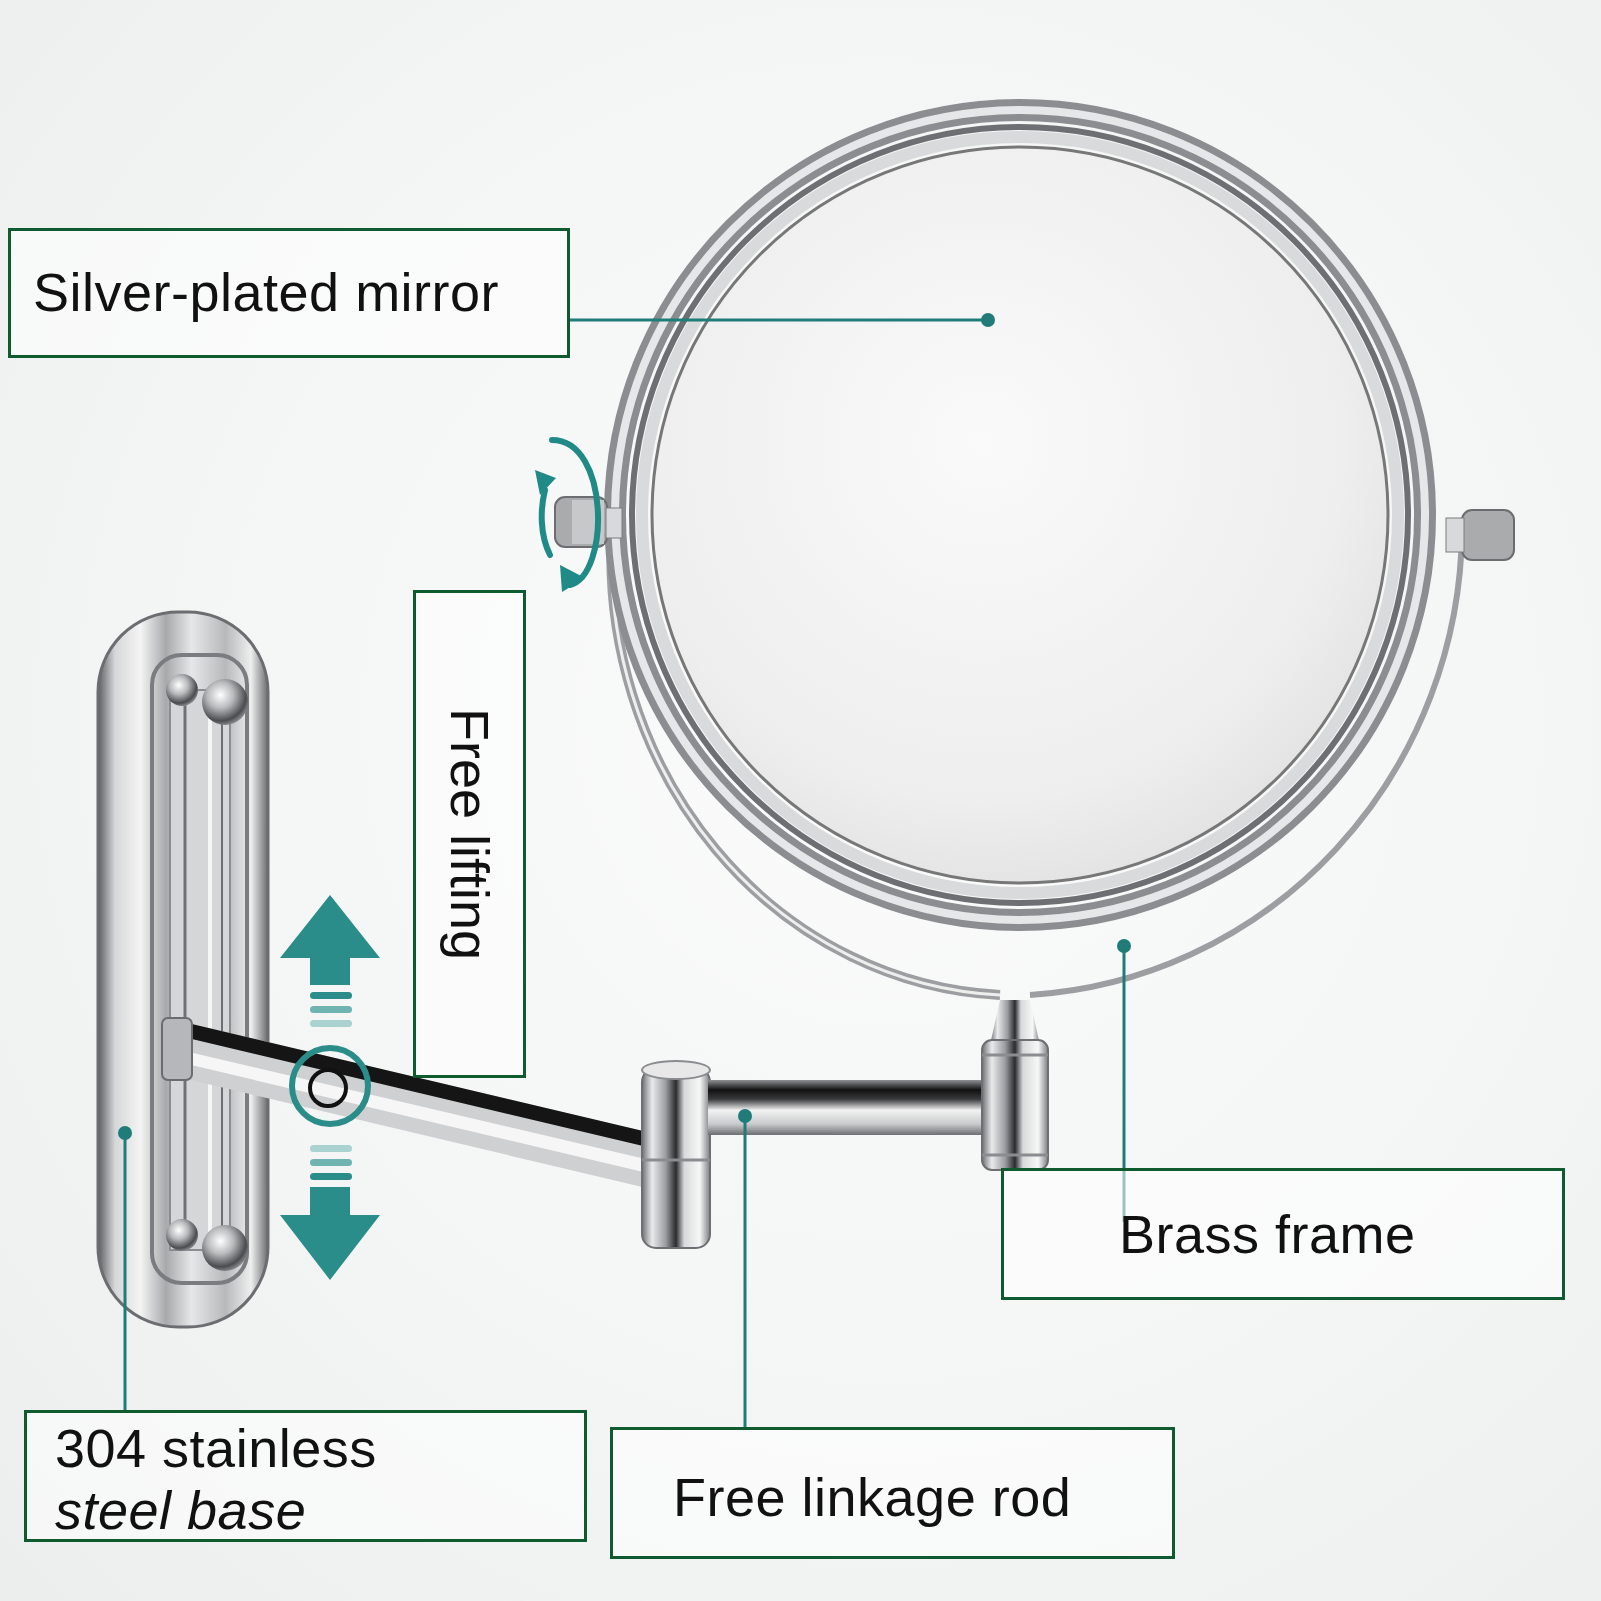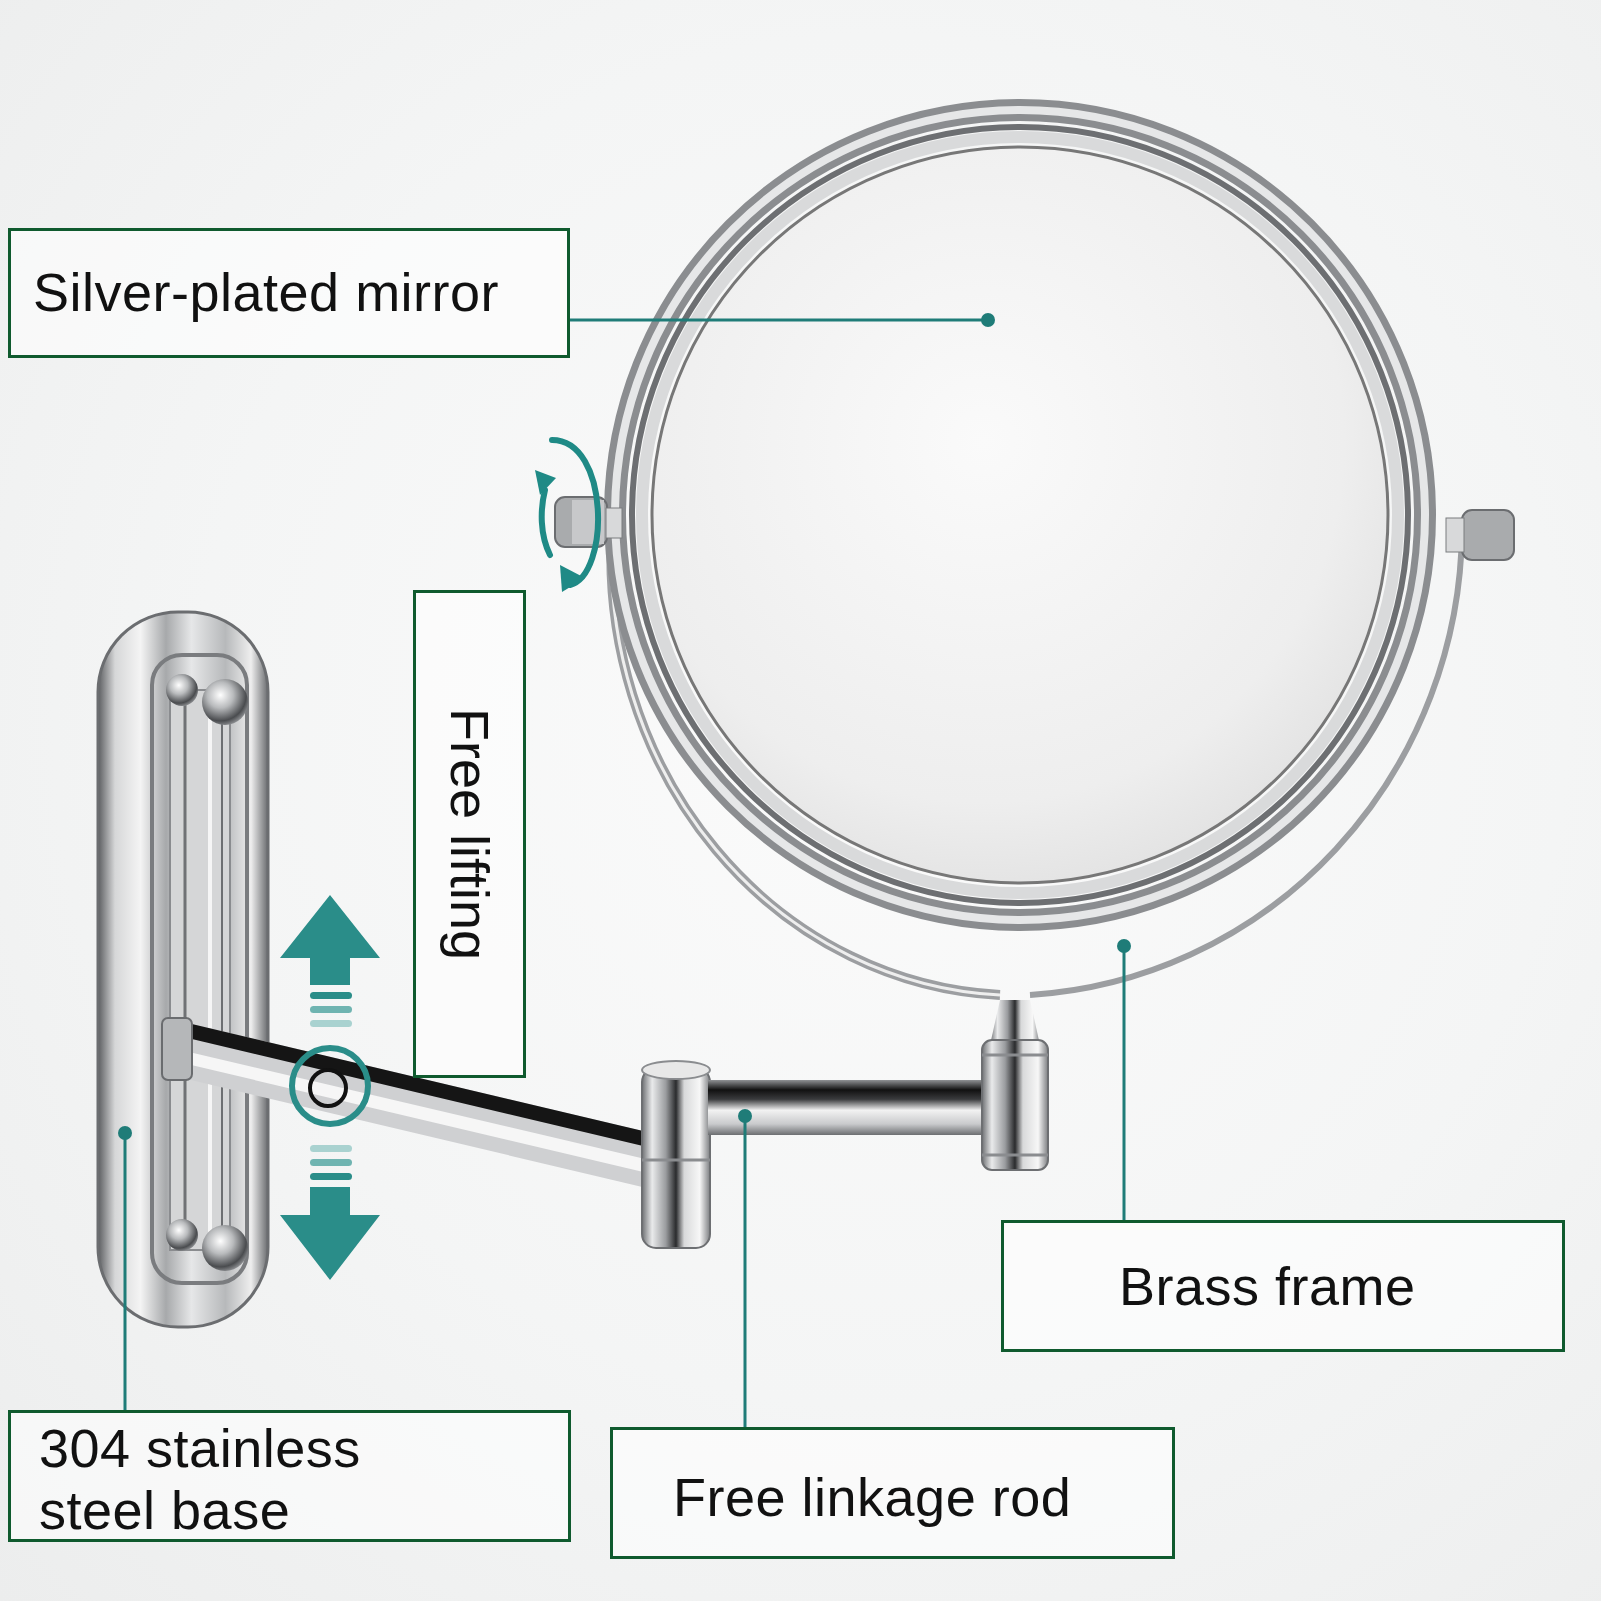--- a/index.html
+++ b/index.html
@@ -167,26 +167,26 @@
   </svg>
 
   <div class="label-box" style="left:8px; top:228px; width:562px; height:130px;">
     <span class="label-text" style="left:22px; top:30px;">Silver-plated mirror</span>
   </div>
 
   <div class="label-box" style="left:413px; top:590px; width:113px; height:488px;">
     <span class="vertical-text">Free lifting</span>
   </div>
 
-  <div class="label-box" style="left:1001px; top:1220px; width:564px; height:132px;">
+  <div class="label-box" style="left:1001px; top:1168px; width:564px; height:132px;">
     <span class="label-text" style="left:115px; top:32px;">Brass frame</span>
   </div>
 
   <div class="label-box" style="left:610px; top:1427px; width:565px; height:132px;">
     <span class="label-text" style="left:60px; top:36px;">Free linkage rod</span>
   </div>
 
-  <div class="label-box" style="left:8px; top:1410px; width:563px; height:132px;">
+  <div class="label-box" style="left:24px; top:1410px; width:563px; height:132px;">
     <span class="label-text" style="left:28px; top:4px;">304 stainless</span>
-    <span class="label-text" style="left:28px; top:66px;">steel base</span>
+    <span class="label-text" style="left:28px; top:66px;font-style:italic;">steel base</span>
   </div>
 
 </div>
 
 </body></html>

